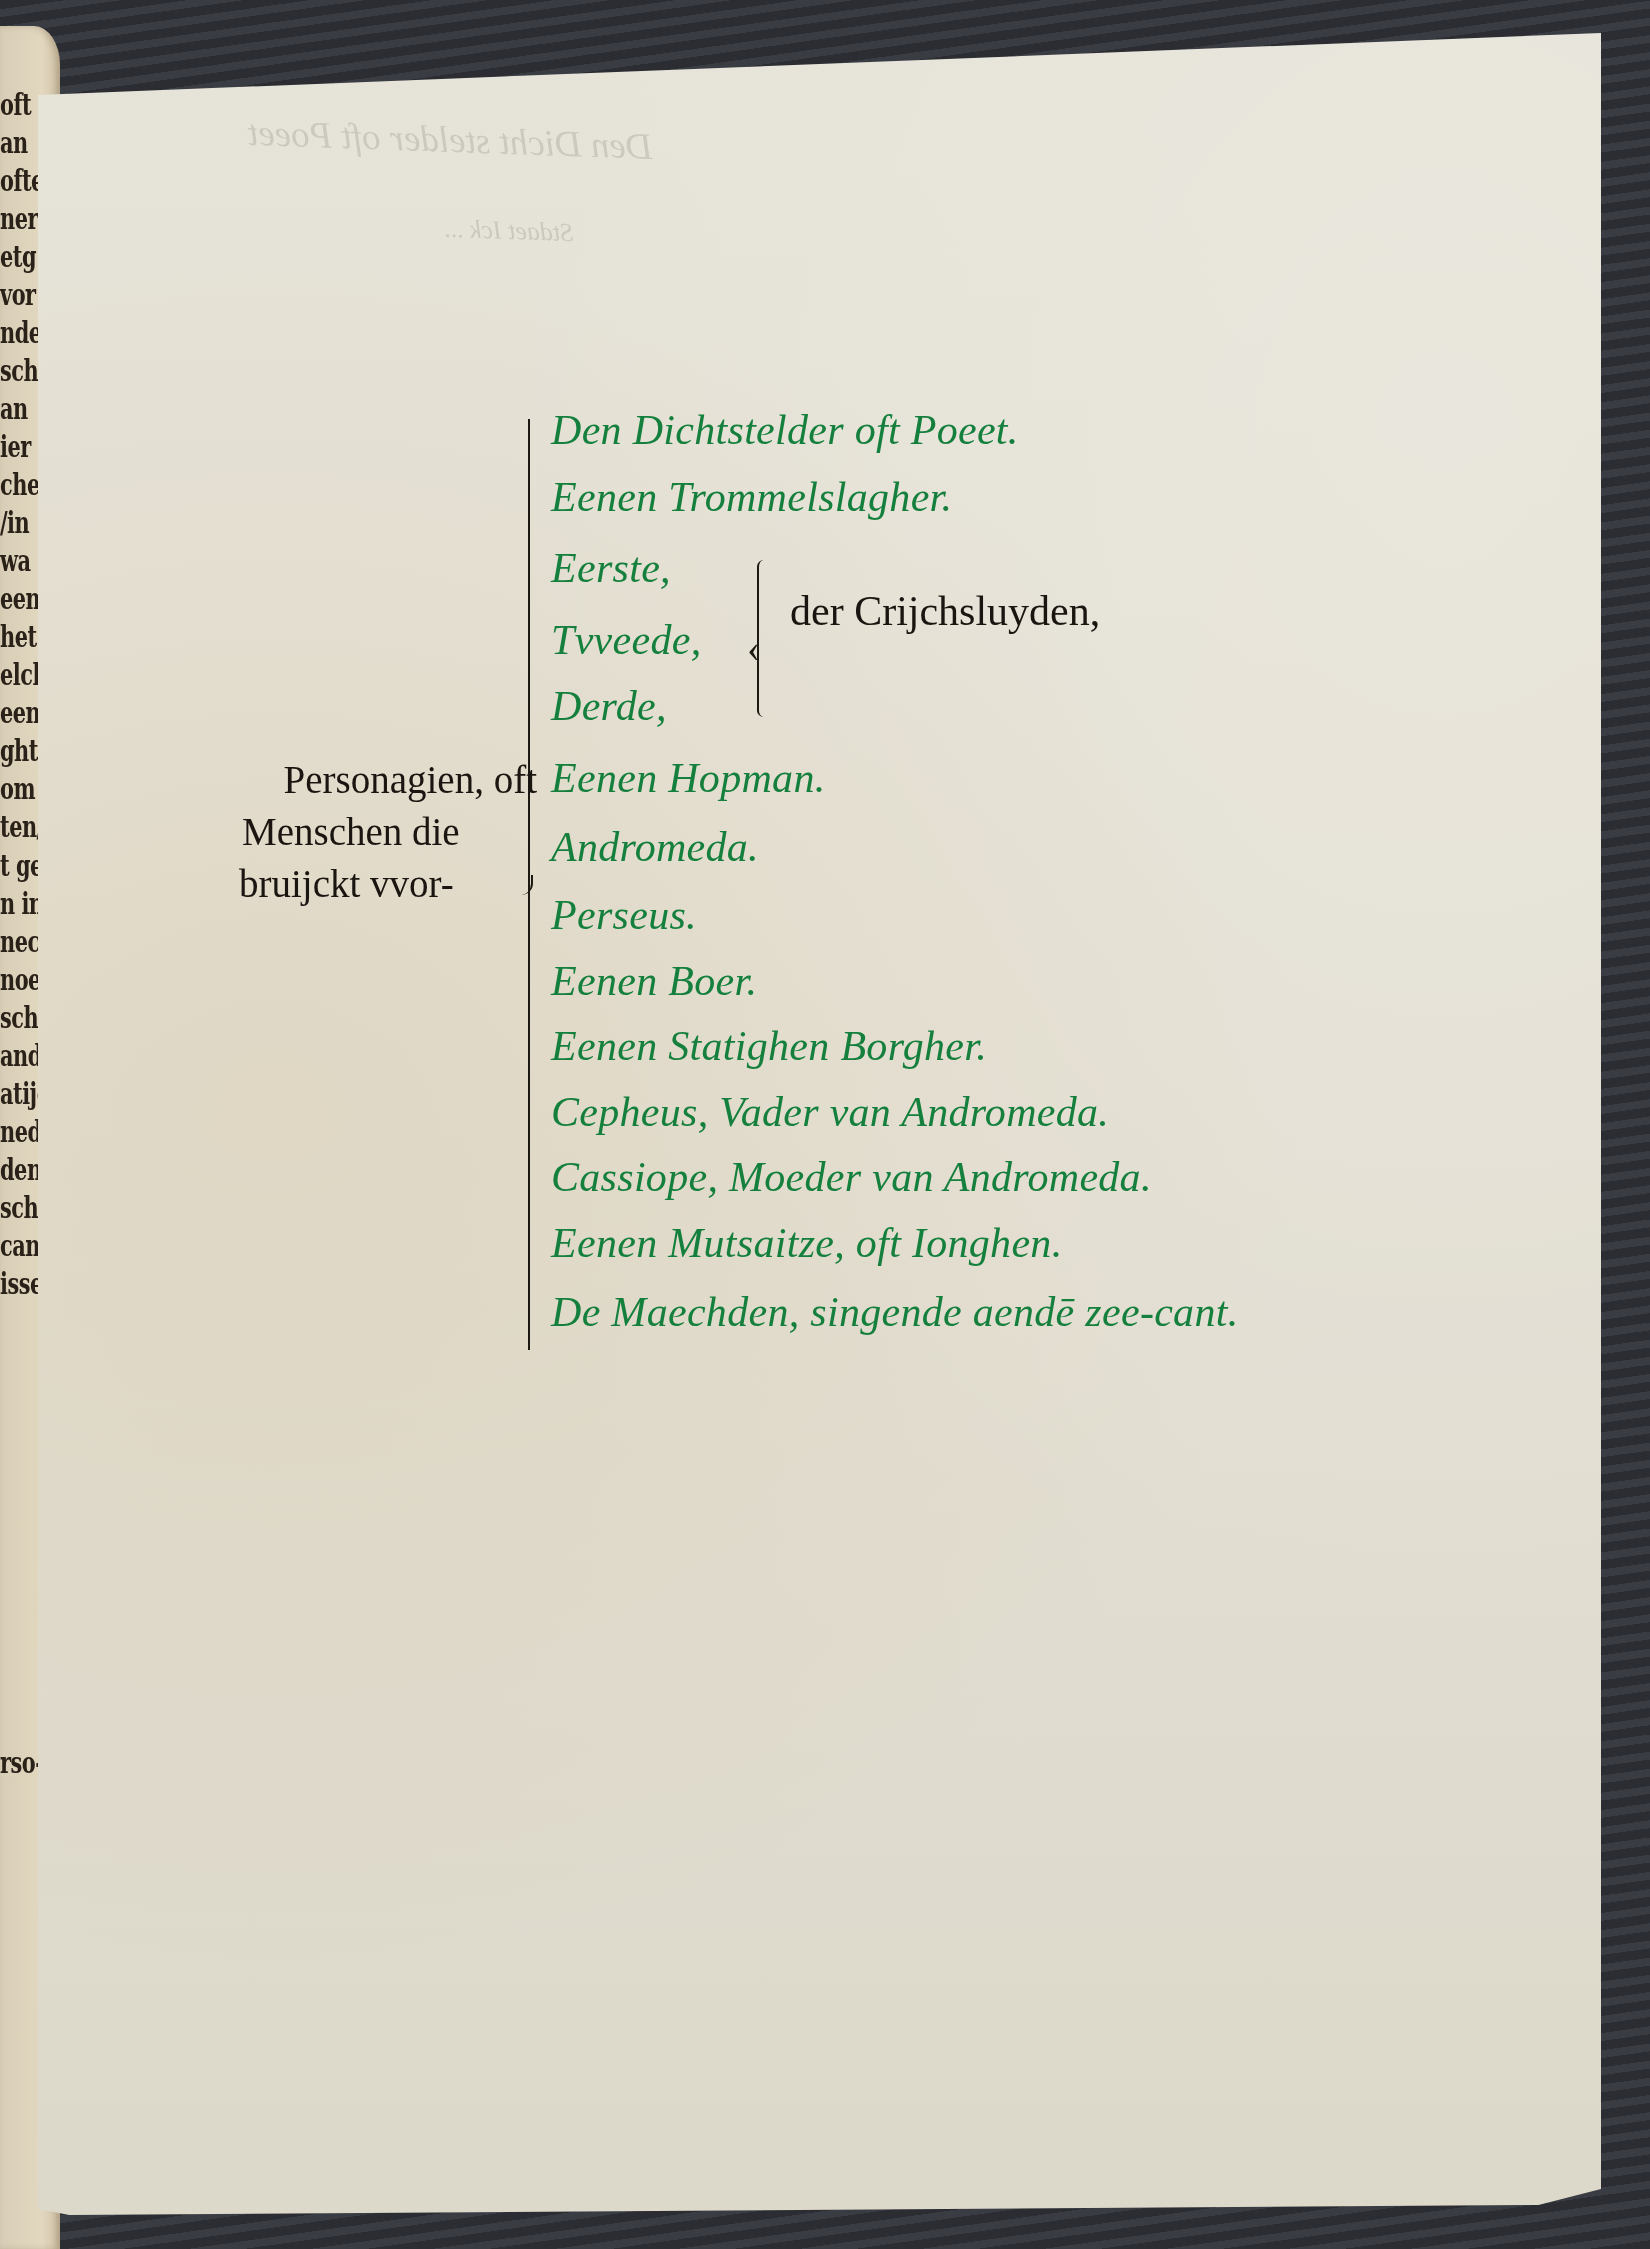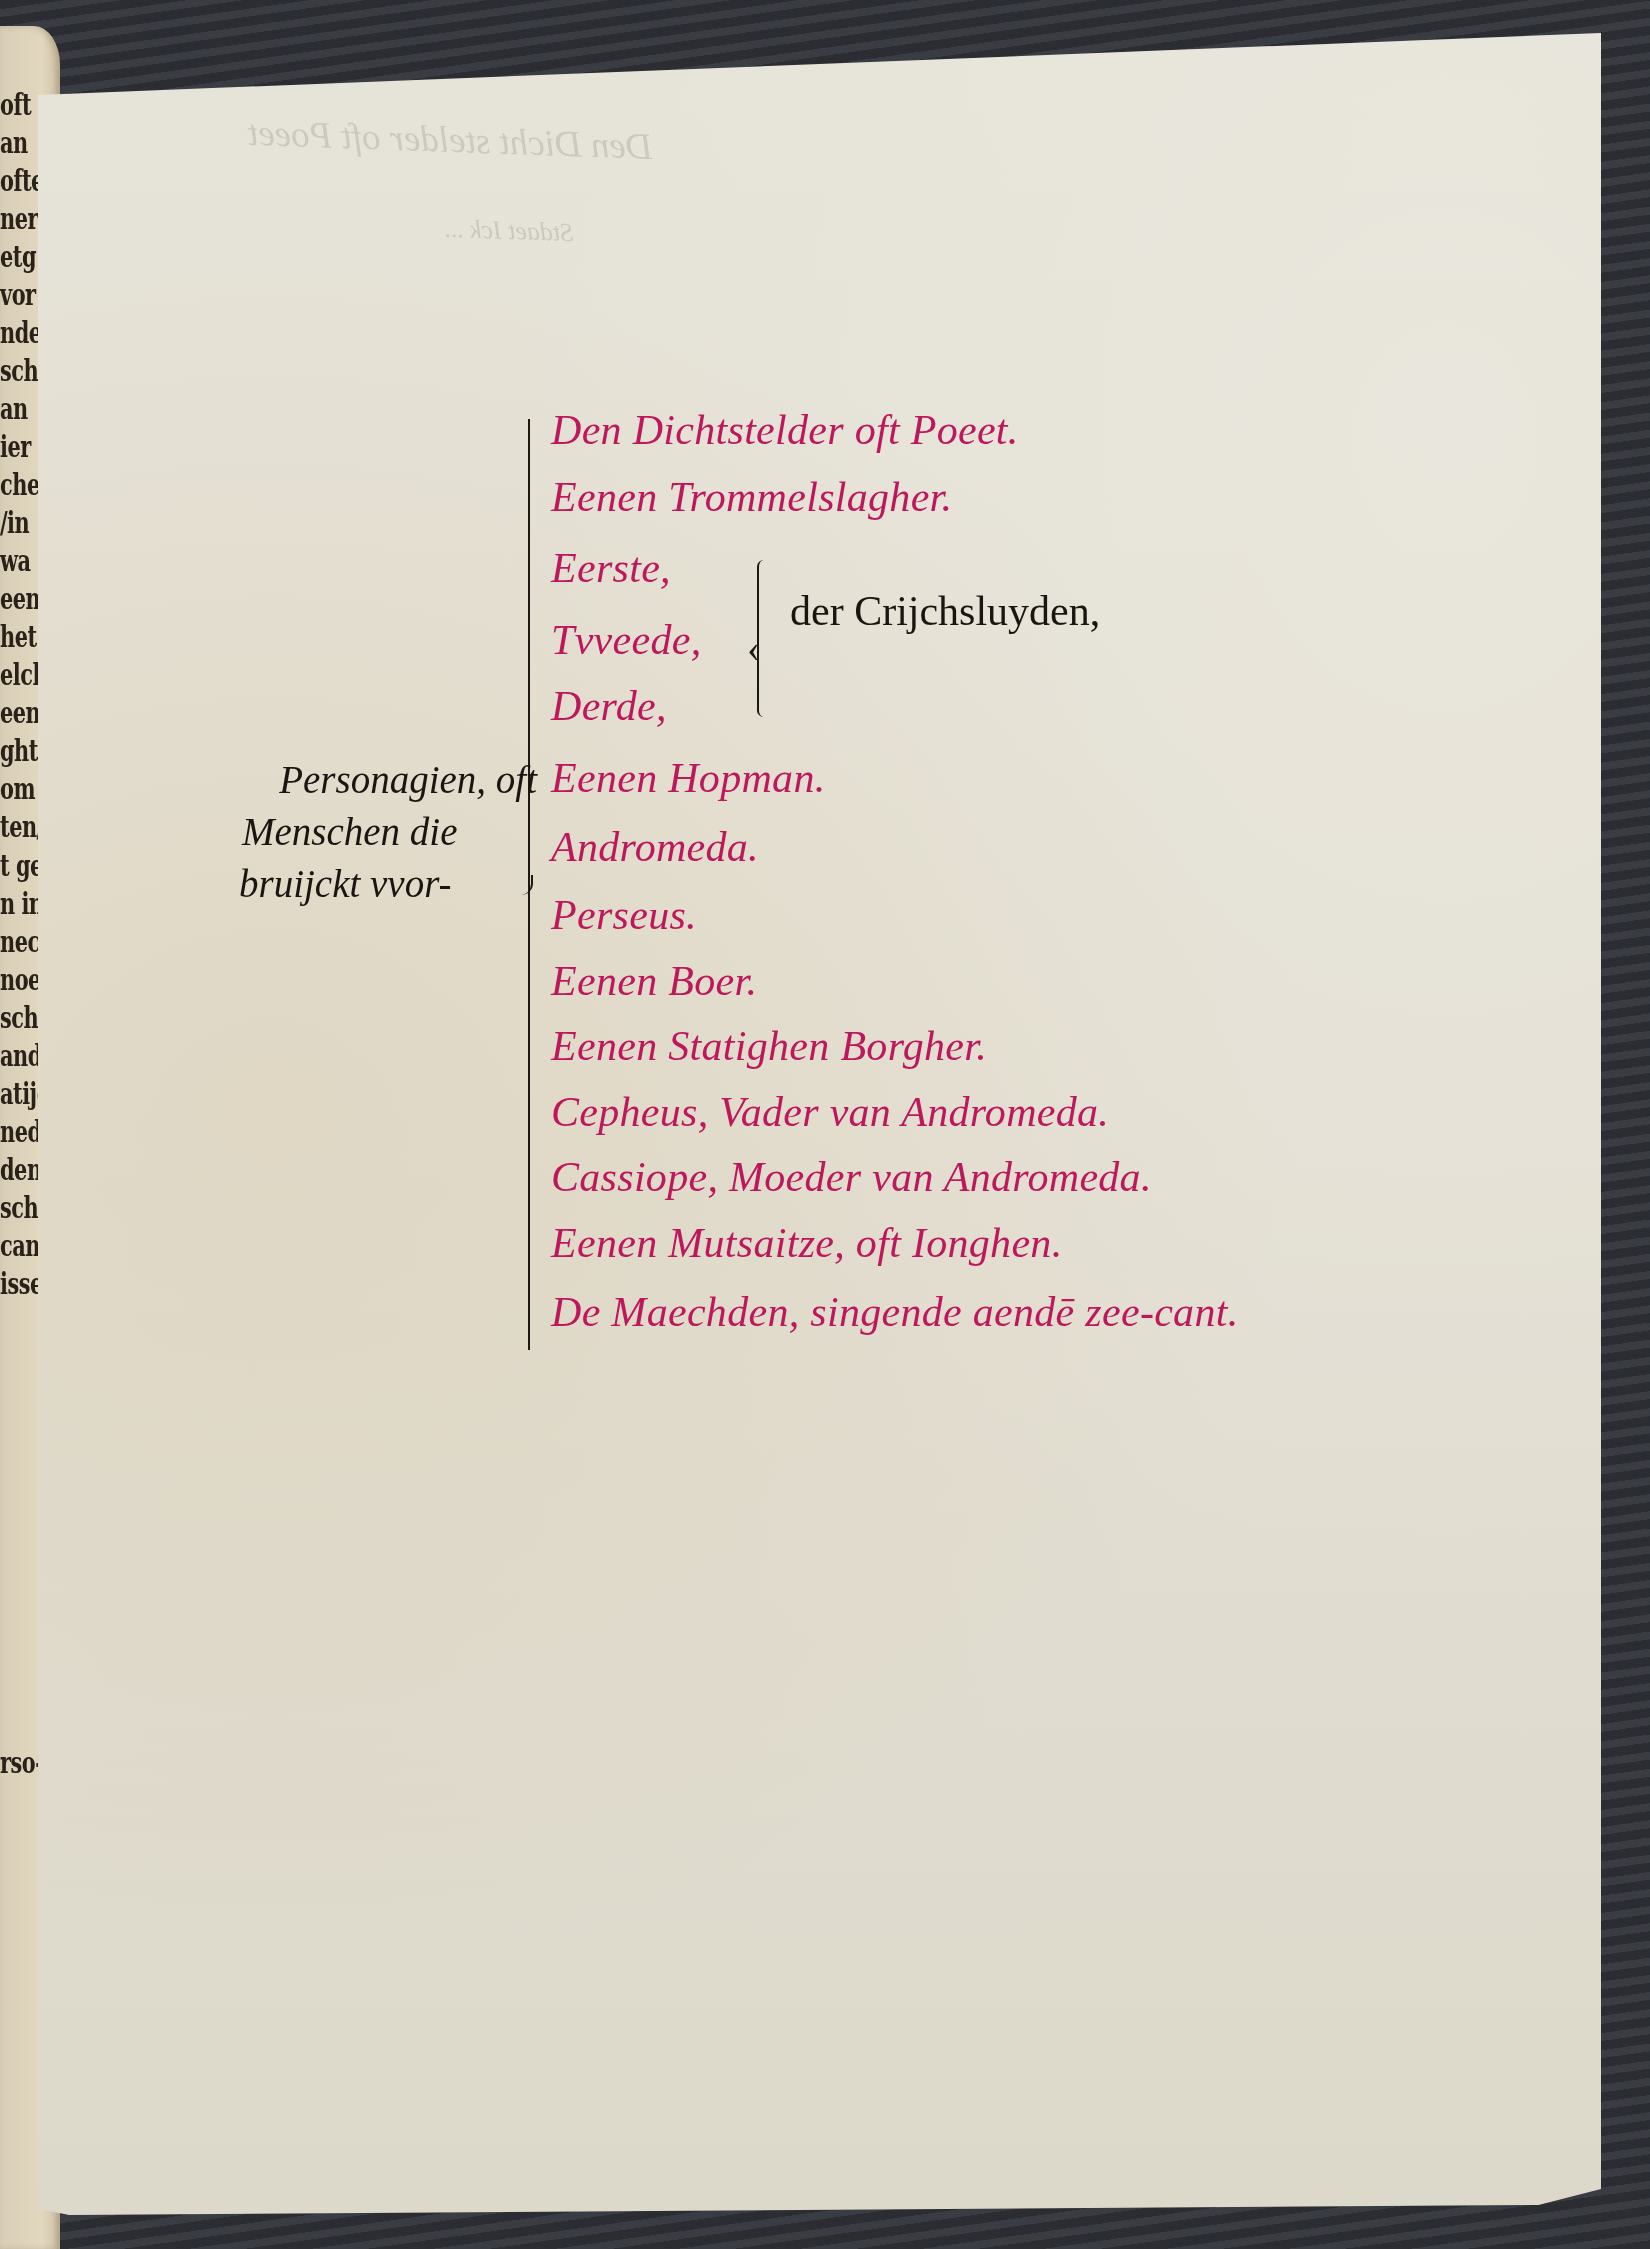--- a/index.html
+++ b/index.html
@@ -44,32 +44,32 @@
   }
   .bracket-small {
     position:absolute; left:757px; top:560px; width:9.2px; height:157px;
     border-left:2.6px solid #1c1812; border-radius:6.6px 0 0 6.6px;
   }
   .bracket-small-tip {
     position:absolute; left:747px; top:628px; font-size:39px; color:#1c1812; line-height:1;
   }
   .entry {
     position:absolute; left:551px; font-family:"Liberation Serif", serif; font-style:italic;
-    font-size:42px; color:#be185d; white-space:nowrap; letter-spacing:0.3px;
+    font-size:42px; color:#15803d; white-space:nowrap; letter-spacing:0.3px;
   }
   .crijch {
     position:absolute; left:790px; top:587px; font-family:"Liberation Serif", serif;
     font-size:42px; color:#1a1510; white-space:nowrap;
   }
   .label-block {
     position:absolute; left:203px; top:754px; width:334px;
     font-family:"Liberation Serif", serif; font-size:39px; color:#1a1510;
     line-height:52px; text-align:right;
   }
-  .label-block div { white-space:nowrap;font-style:italic; }
+  .label-block div { white-space:nowrap; }
   .label-block .l5 { text-align:left; padding-left:121px; }
   .label-block .l2, .label-block .l3, .label-block .l4 { text-align:left; padding-left:39px; }
   .label-block .l3 { padding-left:36px; }
   .label-block .l4 { padding-left:36px; }
 </style>
 </head>
 <body>
 
 <div class="left-page">
   <div id="left-frags">

